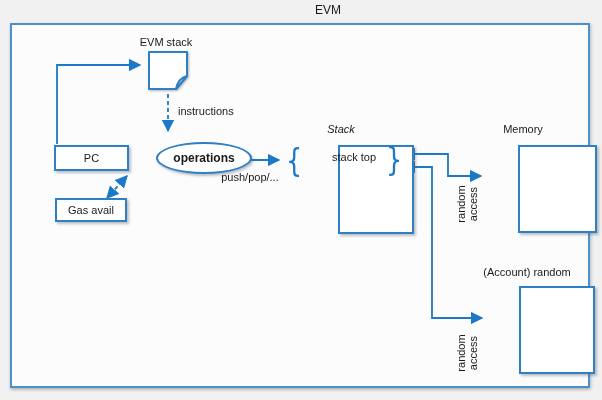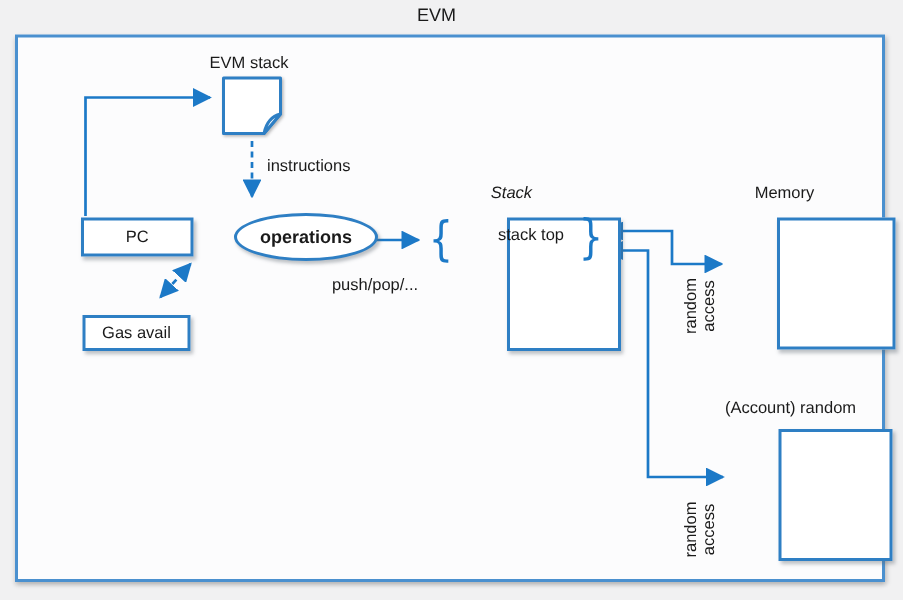--- a/index.html
+++ b/index.html
@@ -48,21 +48,21 @@
     transform:translate(-50%,-50%) scale(.85,1.05);
   }
   svg.overlay { position:absolute; left:0; top:0; pointer-events:none; }
   svg.doc { position:absolute; filter:drop-shadow(1px 1.5px 1px rgba(0,0,0,.28)); }
 </style>
 </head>
 <body>
 
 <div id="canvas">
 
-  <div class="label title" style="left:241px; top:4px; width:100px;">EVM</div>
+  <div class="label title" style="left:241px; top:4px; width:100px;text-align:right;">EVM</div>
 
   <div class="outer-box"></div>
 
   <svg class="overlay" width="602" height="400" viewBox="0 0 602 400">
     <defs>
       <marker id="arr" viewBox="0 0 10 10" refX="9" refY="5" markerWidth="7" markerHeight="7" orient="auto-start-reverse">
         <path d="M0 0 L10 5 L0 10 z" fill="#1c79c7"></path>
       </marker>
     </defs>
     <g stroke="#1c79c7" stroke-width="1.8" fill="none">
@@ -81,29 +81,29 @@
     <path d="M3 2 H41 V26 L30 39 H3 Z" fill="#ffffff" stroke="#2e7fc4" stroke-width="2" stroke-linejoin="round"></path>
     <path d="M41 26 L30 39 C31.5 31.5 35 27.5 41 26 Z" fill="#ffffff" stroke="#2e7fc4" stroke-width="2" stroke-linejoin="round"></path>
   </svg>
 
   <div class="label" style="left:178px; top:105px; text-align:left;">instructions</div>
 
   <div class="node small-box" style="left:22px; top:145px; width:71px; height:22px;">
     <span>PC</span>
   </div>
 
-  <div class="node small-box" style="left:23px; top:210px; width:68px; height:20px;">
+  <div class="node small-box" style="left:23px; top:198px; width:68px; height:20px;">
     <span>Gas avail</span>
   </div>
 
   <div class="node ellipse" style="left:124px; top:142px; width:92px; height:28px;">
     <span>operations</span>
   </div>
 
-  <div class="label" style="left:210px; top:171px; width:80px;margin-top:13px;">push/pop/...</div>
+  <div class="label" style="left:210px; top:171px; width:80px;">push/pop/...</div>
 
   <div class="label" style="left:301px; top:123px; width:80px;font-style:italic;">Stack</div>
   <div class="node" style="left:306px; top:145px; width:72px; height:85px;"></div>
   <div class="label" style="left:306px; top:151px; width:56px;padding-left:20px;">stack top</div>
   <div class="brace" style="left:294px; top:160px;">{</div>
   <div class="brace" style="left:394px; top:159px;">}</div>
 
   <div class="label" style="left:483px; top:123px; width:80px;">Memory</div>
   <div class="node" style="left:486px; top:145px; width:75px; height:84px;"></div>
   <div class="vlabel" style="left:467px; top:204px;">random

